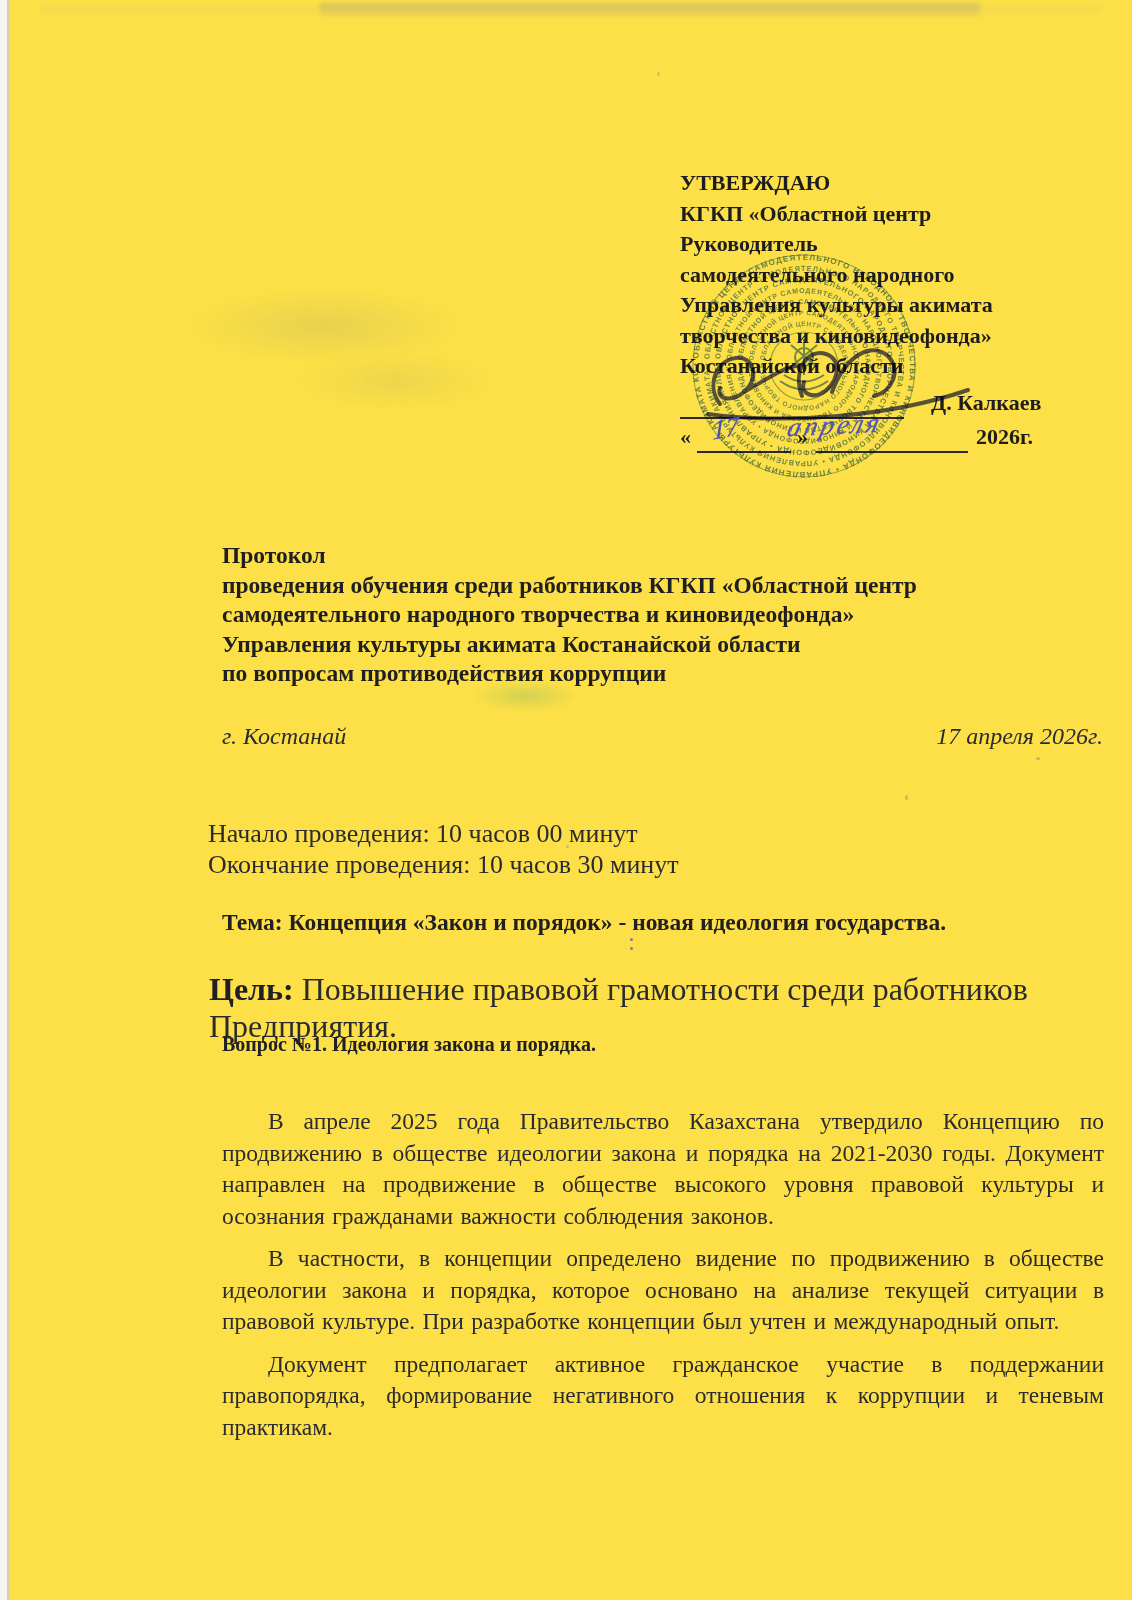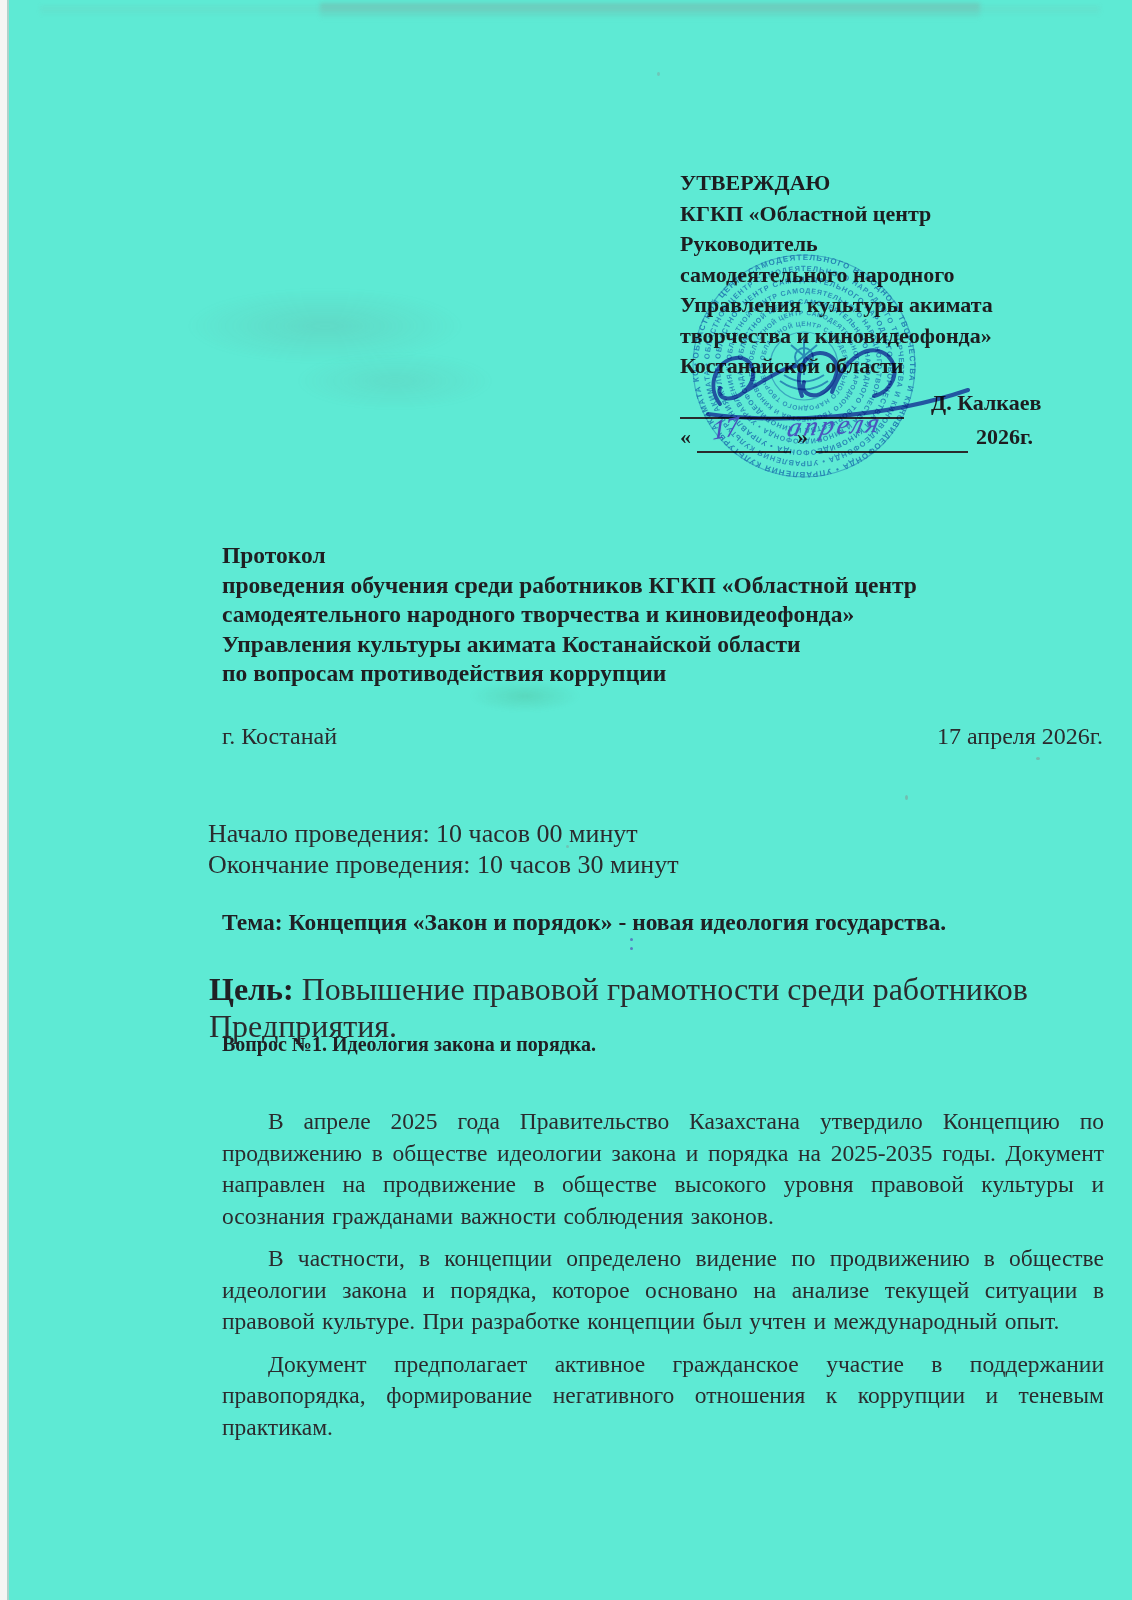--- a/index.html
+++ b/index.html
@@ -1,20 +1,20 @@
 <!DOCTYPE html>
 <html><head>
 <meta charset="utf-8">
 <style>
   * { box-sizing: border-box; }
   html, body { margin: 0; padding: 0; background: #ffffff; }
   .page {
     position: relative;
     width: 1132px; height: 1600px;
-    background: #5eead4;
+    background: #fde047;
     overflow: hidden;
     font-family: "Liberation Serif", "DejaVu Serif", serif;
     color: #2b2b2e;
   }
 
   
   .edge-left-strip { position:absolute; left:0; top:0; width:7px; height:100%; background:#f5f5f3; }
   .edge-left-line  { position:absolute; left:7px; top:0; width:2px; height:100%; background:#c9c9c7; opacity:.75; }
   .top-streak  { position:absolute; left:320px; top:3px; width:660px; height:17px;
                  background:linear-gradient(180deg, rgba(140,140,138,.32), rgba(255,255,255,0));
@@ -67,21 +67,21 @@
   
   .title-block {
     position:absolute; left:222px; top:541px; width:881px;
     text-align:left; font-weight:700; font-size:23.5px; line-height:29.5px;
     color:#1f1f22;
   }
 
   
   .place-row {
     position:absolute; left:222px; top:723px; width:881px;
-    display:flex; justify-content:space-between; font-size:24px;
+    display:flex; justify-content:space-between; font-size:24px;font-style:italic;
   }
 
   
   .session { position:absolute; left:208px; top:818px; font-size:26px; line-height:31px; }
 
   
   .topic    { position:absolute; left:222px; top:909px;  width:900px; font-size:23.5px; font-weight:700; color:#202024; }
   .goal     { position:absolute; left:209px; top:971px;  width:900px; font-size:32px; }
   .goal .lbl{ font-weight:700; color:#202024; }
   .question { position:absolute; left:222px; top:1033px; font-size:20px; font-weight:700; color:#202024; }
@@ -200,18 +200,18 @@
   </div>
 
   <div class="goal">
     <span class="lbl">Цель:</span>
     <span> Повышение правовой грамотности среди работников Предприятия.</span>
   </div>
 
   <div class="question">Вопрос №1. Идеология закона и порядка.</div>
 
   <div class="body-text">
-    <p>В апреле 2025 года Правительство Казахстана утвердило Концепцию по продвижению в обществе идеологии закона и порядка на 2025-2035 годы. Документ направлен на продвижение в обществе высокого уровня правовой культуры и осознания гражданами важности соблюдения законов.</p>
+    <p>В апреле 2025 года Правительство Казахстана утвердило Концепцию по продвижению в обществе идеологии закона и порядка на 2021-2030 годы. Документ направлен на продвижение в обществе высокого уровня правовой культуры и осознания гражданами важности соблюдения законов.</p>
     <p>В частности, в концепции определено видение по продвижению в обществе идеологии закона и порядка, которое основано на анализе текущей ситуации в правовой культуре. При разработке концепции был учтен и международный опыт.</p>
     <p>Документ предполагает активное гражданское участие в поддержании правопорядка, формирование негативного отношения к коррупции и теневым практикам.</p>
   </div>
 
 </div>
 
 </body></html>

